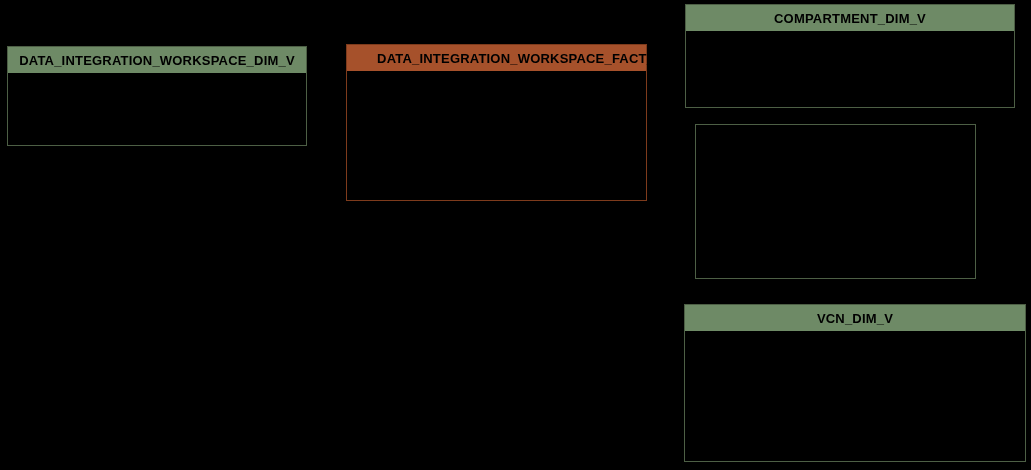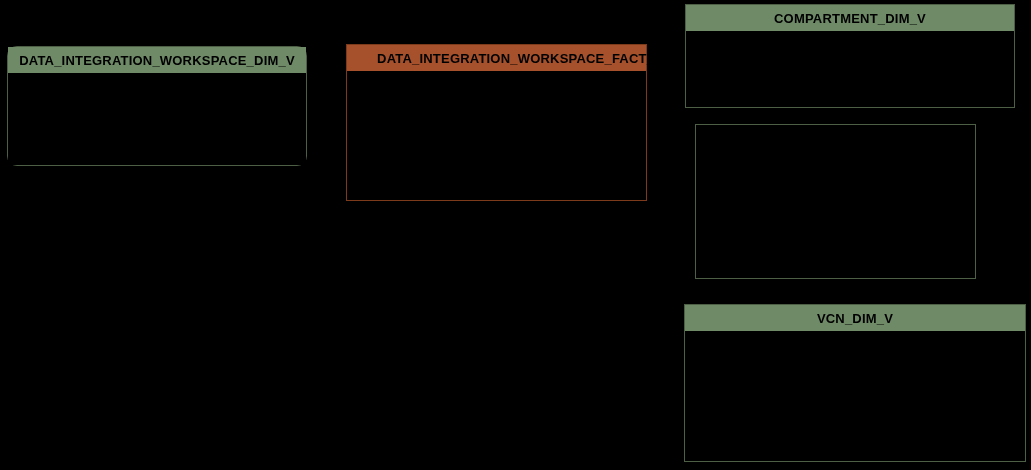--- a/index.html
+++ b/index.html
@@ -47,21 +47,21 @@
     font-size: 13px;
     font-weight: bold;
     letter-spacing: 0.2px;
     white-space: nowrap;
   }
   .table-body {
     flex: 1 1 auto;
     background: #000000;
   }
   
-  #entity-0 { left: 7px;   top: 46px;  width: 300px; height: 120px; border-radius: 10px; }
+  #entity-0 { left: 7px;   top: 46px;  width: 300px; height: 100px; }
   #entity-1 { left: 346px; top: 44px;  width: 301px; height: 157px; }
   #entity-2 { left: 685px; top: 4px;   width: 330px; height: 104px; }
   #entity-3 { left: 695px; top: 124px; width: 281px; height: 155px; }
   #entity-4 { left: 684px; top: 304px; width: 342px; height: 158px; }
 </style>
 </head>
 <body>
 
 <div class="canvas">
 

